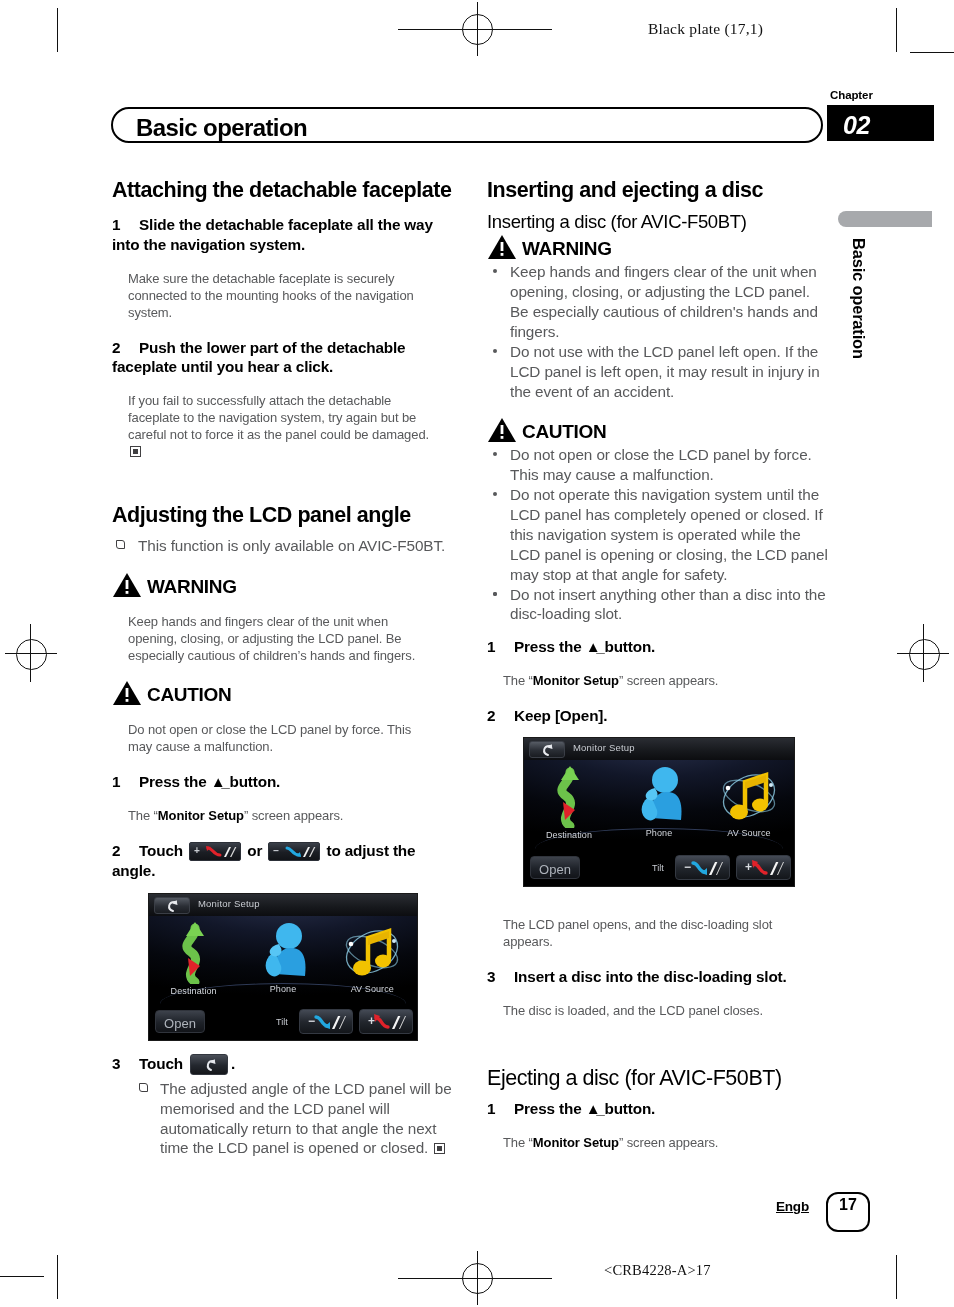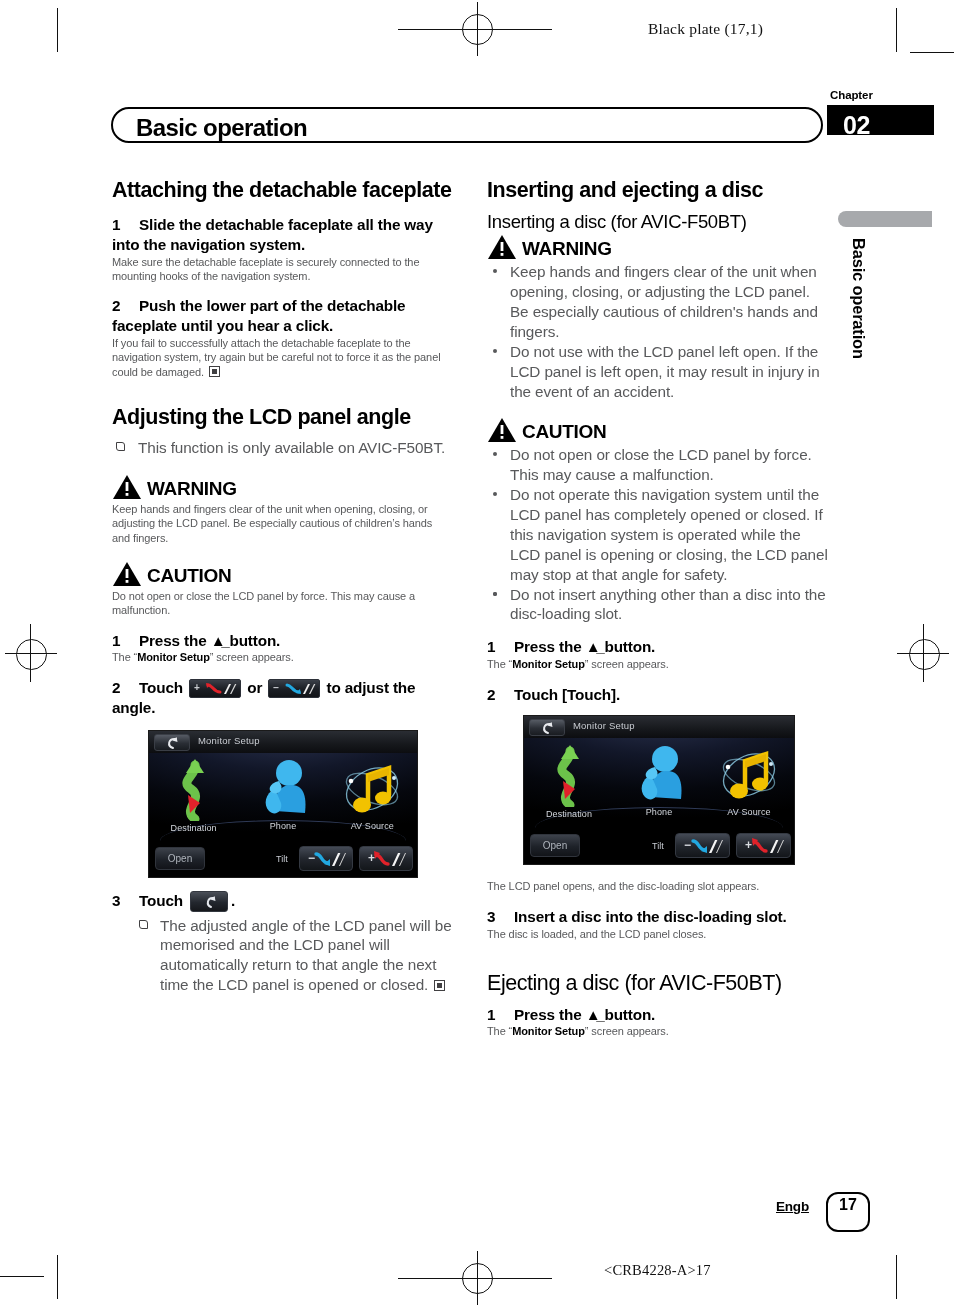--- a/index.html
+++ b/index.html
@@ -26,22 +26,23 @@
     font-family:"Liberation Serif", serif;
     font-size:15.5px;color:#111;letter-spacing:.2px;
   }
 
   
   .chapter-word{
     position:absolute;left:830px;top:89px;
     font-size:11.5px;font-weight:bold;letter-spacing:-.1px;
   }
   .chapter-box{
-    position:absolute;left:827px;top:105px;width:107px;height:30px;
+    position:absolute;left:827px;top:105px;width:107px;height:36px;
     background:#000;
+    font-style:italic;
   }
   .chapter-box .num{
     position:absolute;left:16px;top:6px;
     color:#fff;font-size:25px;font-weight:bold;letter-spacing:-.5px;
     font-family:"Liberation Sans", sans-serif;
   }
   .titlebar{
     position:absolute;left:111px;top:107px;width:712px;height:36px;
     border:2px solid #000;border-radius:18px;box-sizing:border-box;
   }
@@ -74,21 +75,21 @@
   h2.sub{
     font-size:18.5px;font-weight:normal;margin:4px 0 2px 0;
     letter-spacing:-.35px;line-height:1.15;
   }
   .step{
     font-size:15.3px;font-weight:bold;margin:13px 0 0 0;
     line-height:1.30;letter-spacing:-.15px;
   }
   .step .n{display:inline-block;min-width:27px;}
   .body{
-    font-size:11px;color:#58595b;margin:0;line-height:1.30;
+    font-size:13px;color:#58595b;margin:16px;line-height:1.30;
     letter-spacing:-.1px;
   }
   .body b{color:#000;font-weight:bold;}
   .gap{height:14px;}
   .gap-lg{height:26px;}
 
   
   .note{
     position:relative;font-size:15.3px;color:#58595b;
     line-height:1.30;padding-left:26px;margin:4px 0 0 0;letter-spacing:-.1px;
@@ -199,21 +200,21 @@
     color:#d3d7dd;font-size:9px;margin-top:2px;letter-spacing:.1px;
     font-family:"Liberation Sans", sans-serif;
   }
   .shot .openbtn{
     position:absolute;left:6px;bottom:7px;width:50px;height:23px;
     background:linear-gradient(#3d424b,#1e2229 55%,#121419);
     border:1px solid #30343c;border-radius:4px;box-sizing:border-box;
   }
   .shot .openbtn span{
     position:absolute;left:0;right:0;top:5px;text-align:center;
-    color:#aeb3bb;font-size:10px;font-family:"Liberation Sans", sans-serif;
+    color:#aeb3bb;font-size:13px;font-family:"Liberation Sans", sans-serif;
   }
   .shot .tiltlbl{
     position:absolute;color:#c7cbd2;font-size:9px;
     font-family:"Liberation Sans", sans-serif;
   }
   .shot .tiltkey{
     position:absolute;bottom:6px;height:25px;
     background:linear-gradient(#444a55,#22262d 52%,#13161a);
     border:1px solid #343942;border-radius:4px;box-sizing:border-box;
   }
@@ -497,21 +498,21 @@
     </ul>
 
     <p class="step">
       <span class="n">1</span><span>Press the</span>
       <span class="eject-glyph">▲̲</span>
       <span>button.</span>
     </p>
     <p class="body"><span>The “</span><b>Monitor Setup</b><span>” screen appears.</span></p>
 
     <p class="step">
-      <span class="n">2</span><span>Touch [Touch].</span>
+      <span class="n">2</span><span>Keep [Open].</span>
     </p>
 
     <div class="shot" style="width:272px;height:150px;margin:11px 0 0 36px;">
       <div class="bezel"></div>
       <div class="topbar">
         <div class="backbtn">
           <svg width="18" height="13" viewBox="0 0 18 13">
             <path d="M12 2 C4 1, 3 9, 9 11" stroke="#e8eaee" stroke-width="2" fill="none" stroke-linecap="round"></path>
             <polygon points="12.5,0 8.5,3.5 13.5,5" fill="#e8eaee"></polygon>
           </svg>

